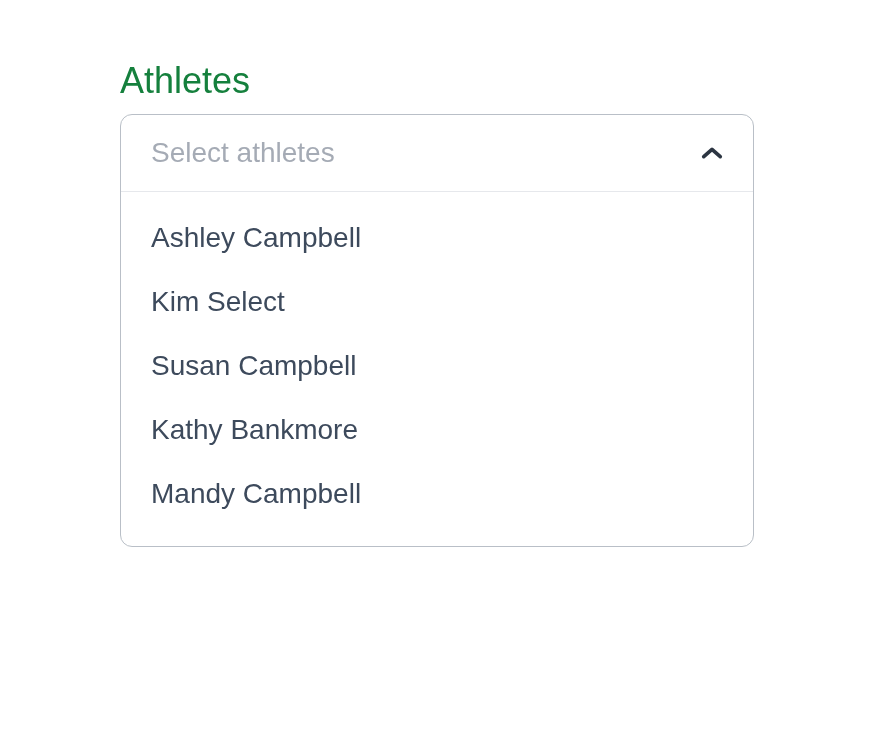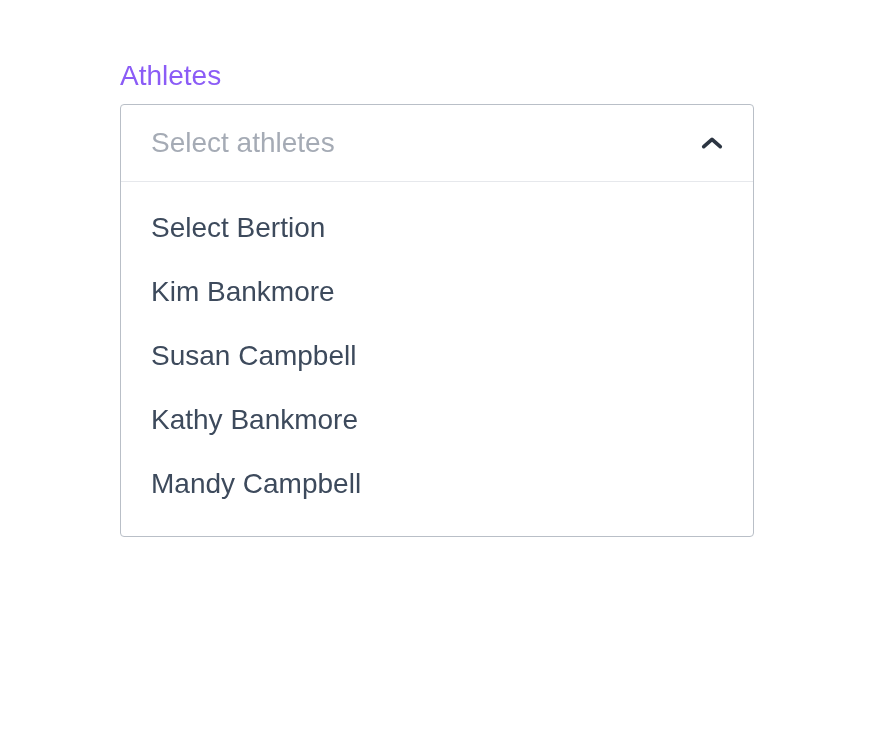--- a/index.html
+++ b/index.html
@@ -8,28 +8,28 @@
       padding: 0;
     }
     body {
       font-family: -apple-system, BlinkMacSystemFont, "Segoe UI", Helvetica, Arial, sans-serif;
       background: #ffffff;
       width: 880px;
       height: 752px;
       padding: 60px 120px;
     }
     .field-label {
-      font-size: 28px;
+      font-size: 36px;
       font-weight: 400;
-      color: #8b5cf6;
+      color: #15803d;
       margin-bottom: 12px;
     }
     .select-container {
       border: 1px solid #b9bfc7;
-      border-radius: 4px;
+      border-radius: 12px;
       width: 634px;
       background: #ffffff;
     }
     .select-header {
       display: flex;
       align-items: center;
       justify-content: space-between;
       padding: 22px 30px;
       cursor: pointer;
     }
@@ -75,19 +75,19 @@
   <div class="select-header">
     <span class="select-placeholder">Select athletes</span>
     <span class="chevron-icon">
       <svg viewBox="0 0 24 14" fill="none" stroke="currentColor" stroke-width="4" stroke-linecap="round" stroke-linejoin="round">
         <polyline points="3,11 12,3 21,11"></polyline>
       </svg>
     </span>
   </div>
   <div class="select-divider"></div>
   <div class="select-options">
-    <div class="select-option">Select Bertion</div>
-    <div class="select-option">Kim Bankmore</div>
+    <div class="select-option">Ashley Campbell</div>
+    <div class="select-option">Kim Select</div>
     <div class="select-option">Susan Campbell</div>
     <div class="select-option">Kathy Bankmore</div>
     <div class="select-option">Mandy Campbell</div>
   </div>
 </div>
 
 </body></html>

